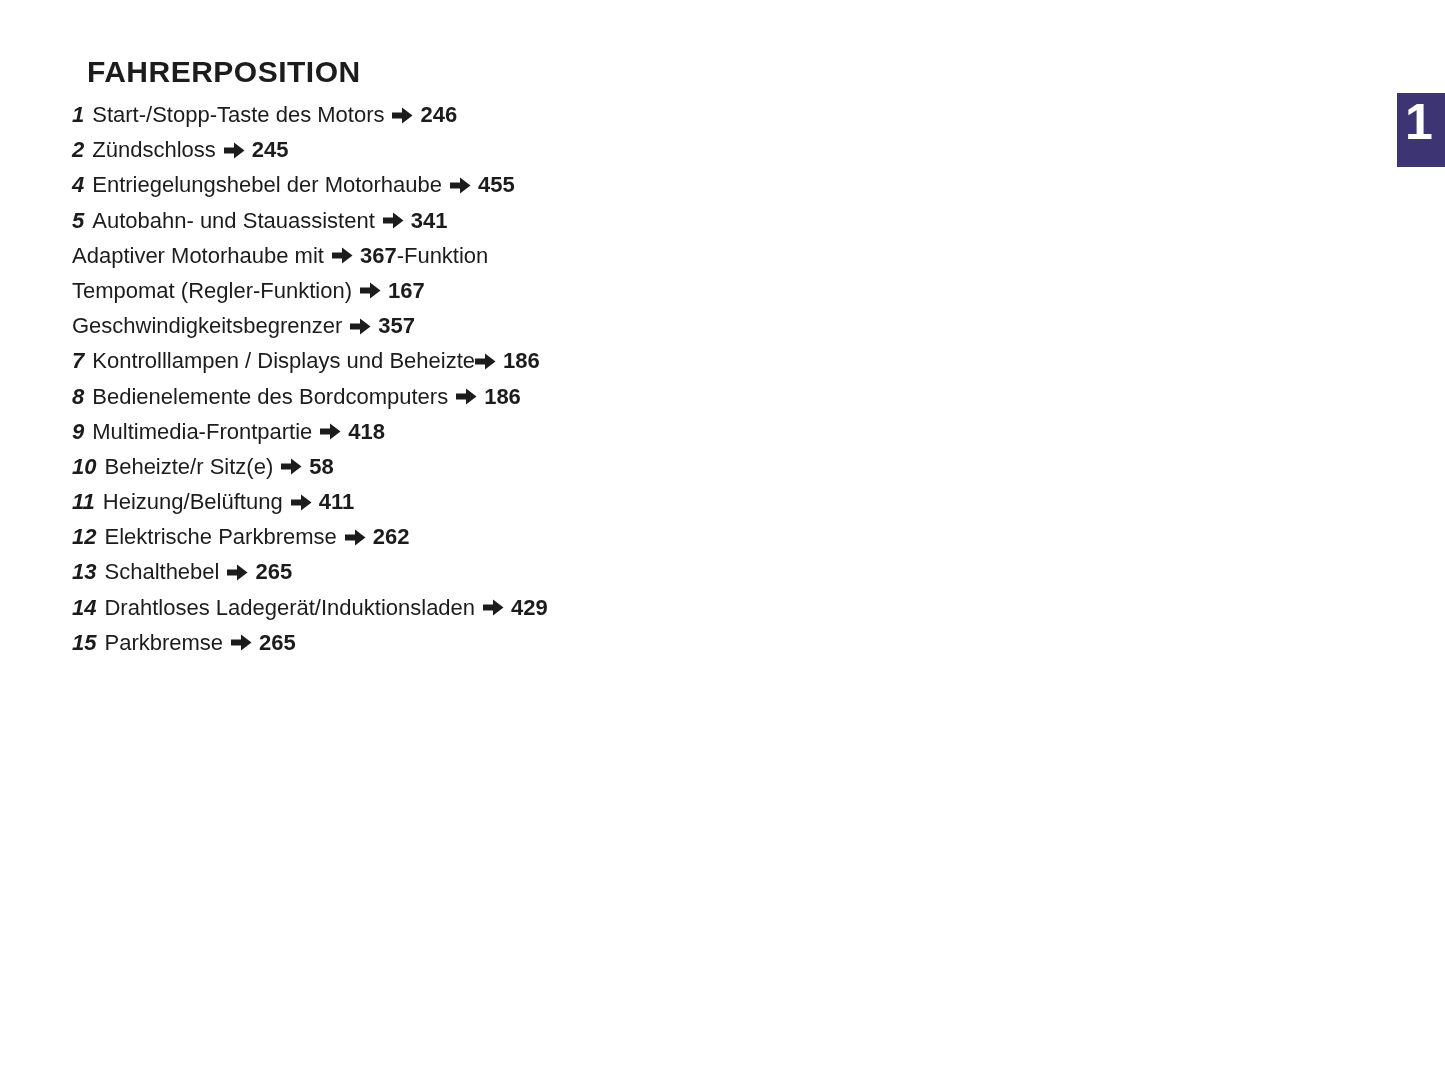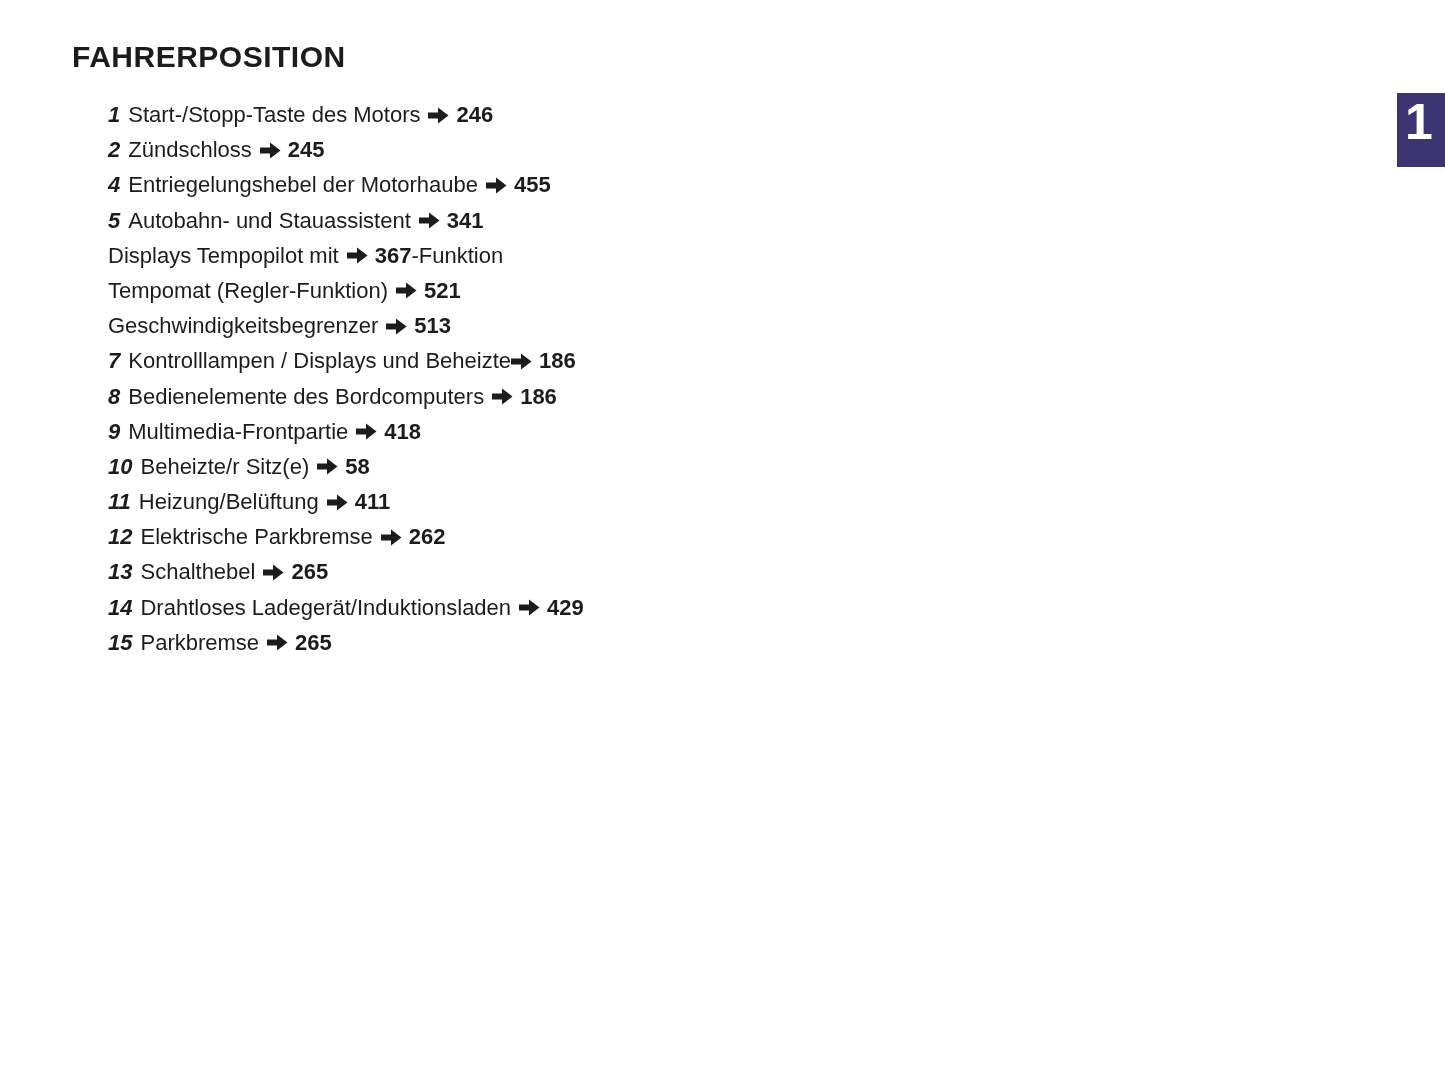--- a/index.html
+++ b/index.html
@@ -13,35 +13,35 @@
     height: 1070px;
     background: #ffffff;
     overflow: hidden;
     font-family: "Liberation Sans", sans-serif;
     color: #1c1c1c;
   }
   .title {
     position: absolute;
     left: 72px;
     top: 40px;
-    margin: 0;
+    margin: 15px;
     font-size: 30px;
     font-weight: 700;
     letter-spacing: 0.5px;
     color: #1c1c1c;
   }
   .legend {
     position: absolute;
     left: 72px;
     top: 97px;
     font-size: 22px;
     line-height: 35.2px;
     white-space: nowrap;
   }
-  .item { height: 35.2px; margin-left: 36px; }
+  .item { height: 35.2px; }
   .item .num {
     font-weight: 700;
     font-style: italic;
     margin-right: 8px;
   }
   .item .label { font-weight: 400; }
   .item .ref {
     margin-left: 8px;
     font-weight: 700;
     display: inline-block;
@@ -113,35 +113,35 @@
           </svg><b class="refnum">455</b></span>
   </div>
 
   <div class="item">
     <span class="num">5</span><span class="label">Autobahn- und Stauassistent</span><span class="ref"><svg class="arrow-icon" viewBox="0 0 21 17" aria-hidden="true">
             <path d="M0 5.5 H10 V0.5 L20.5 8.5 L10 16.5 V11.5 H0 Z"></path>
           </svg><b class="refnum">341</b></span>
   </div>
 
   <div class="item">
-    <span class="label">Displays Tempopilot mit</span><span class="ref"><svg class="arrow-icon" viewBox="0 0 21 17" aria-hidden="true">
+    <span class="label">Adaptiver Motorhaube mit</span><span class="ref"><svg class="arrow-icon" viewBox="0 0 21 17" aria-hidden="true">
             <path d="M0 5.5 H10 V0.5 L20.5 8.5 L10 16.5 V11.5 H0 Z"></path>
           </svg><b class="refnum">367</b></span><span class="suffix">-Funktion</span>
   </div>
 
   <div class="item">
     <span class="label">Tempomat (Regler-Funktion)</span><span class="ref"><svg class="arrow-icon" viewBox="0 0 21 17" aria-hidden="true">
             <path d="M0 5.5 H10 V0.5 L20.5 8.5 L10 16.5 V11.5 H0 Z"></path>
-          </svg><b class="refnum">521</b></span>
+          </svg><b class="refnum">167</b></span>
   </div>
 
   <div class="item">
     <span class="label">Geschwindigkeitsbegrenzer</span><span class="ref"><svg class="arrow-icon" viewBox="0 0 21 17" aria-hidden="true">
             <path d="M0 5.5 H10 V0.5 L20.5 8.5 L10 16.5 V11.5 H0 Z"></path>
-          </svg><b class="refnum">513</b></span>
+          </svg><b class="refnum">357</b></span>
   </div>
 
 
   <div class="item tight">
     <span class="num">7</span><span class="label">Kontrolllampen / Displays und Beheizte</span><span class="ref"><svg class="arrow-icon" viewBox="0 0 21 17" aria-hidden="true">
             <path d="M0 5.5 H10 V0.5 L20.5 8.5 L10 16.5 V11.5 H0 Z"></path>
           </svg><b class="refnum">186</b></span>
   </div>
 
   <div class="item">

